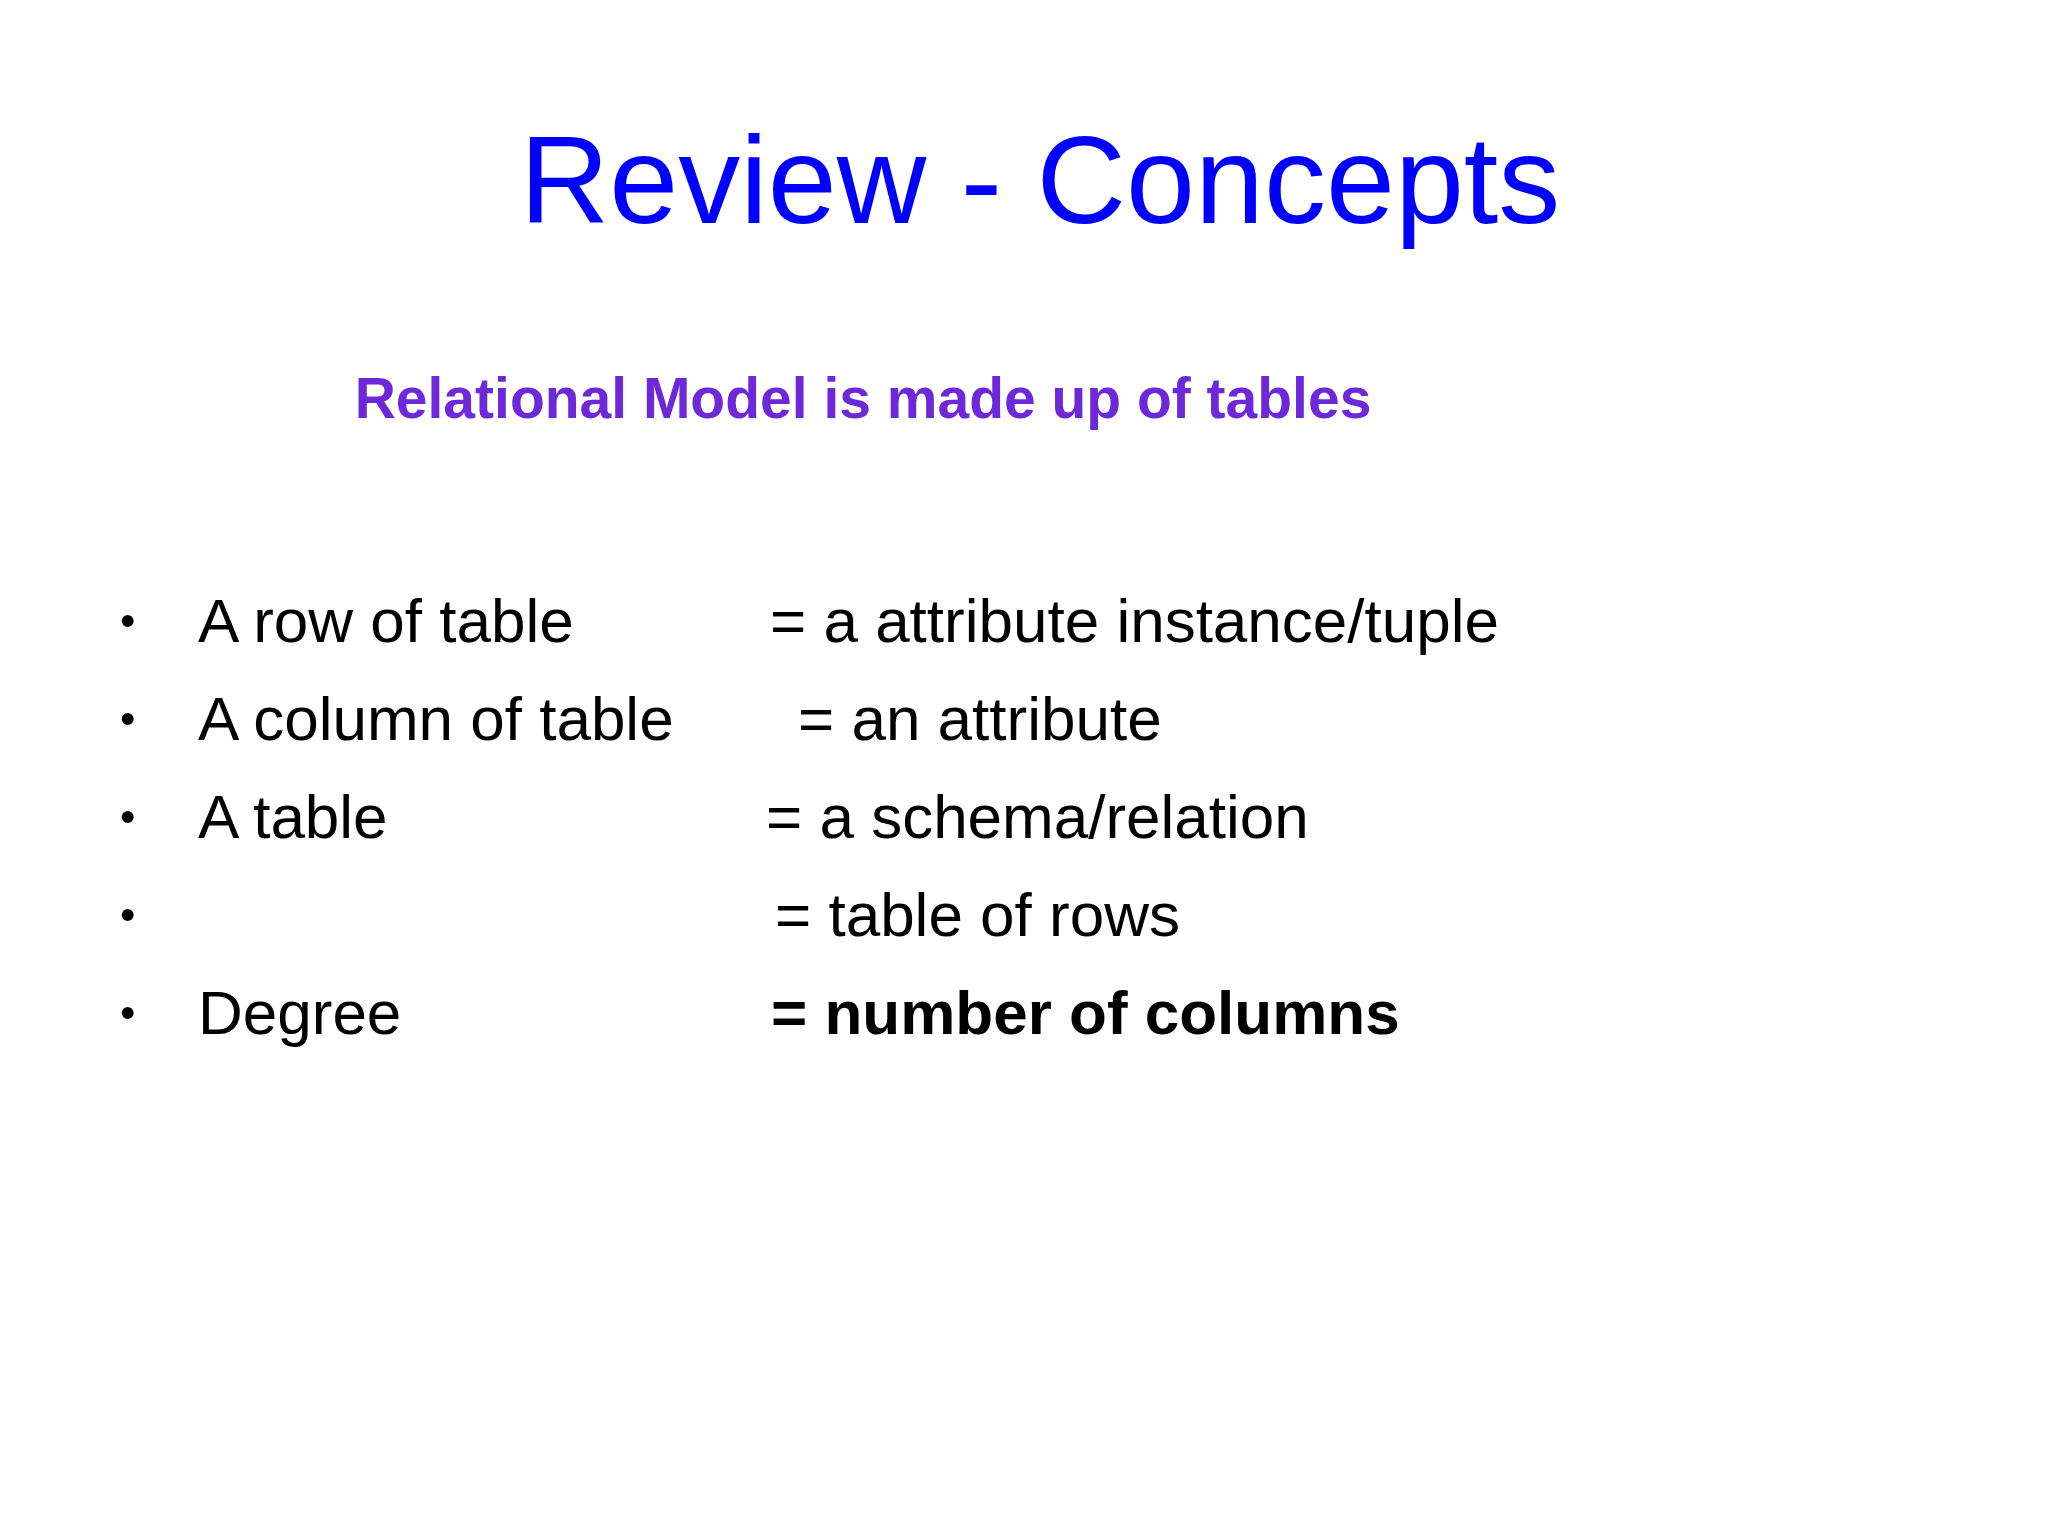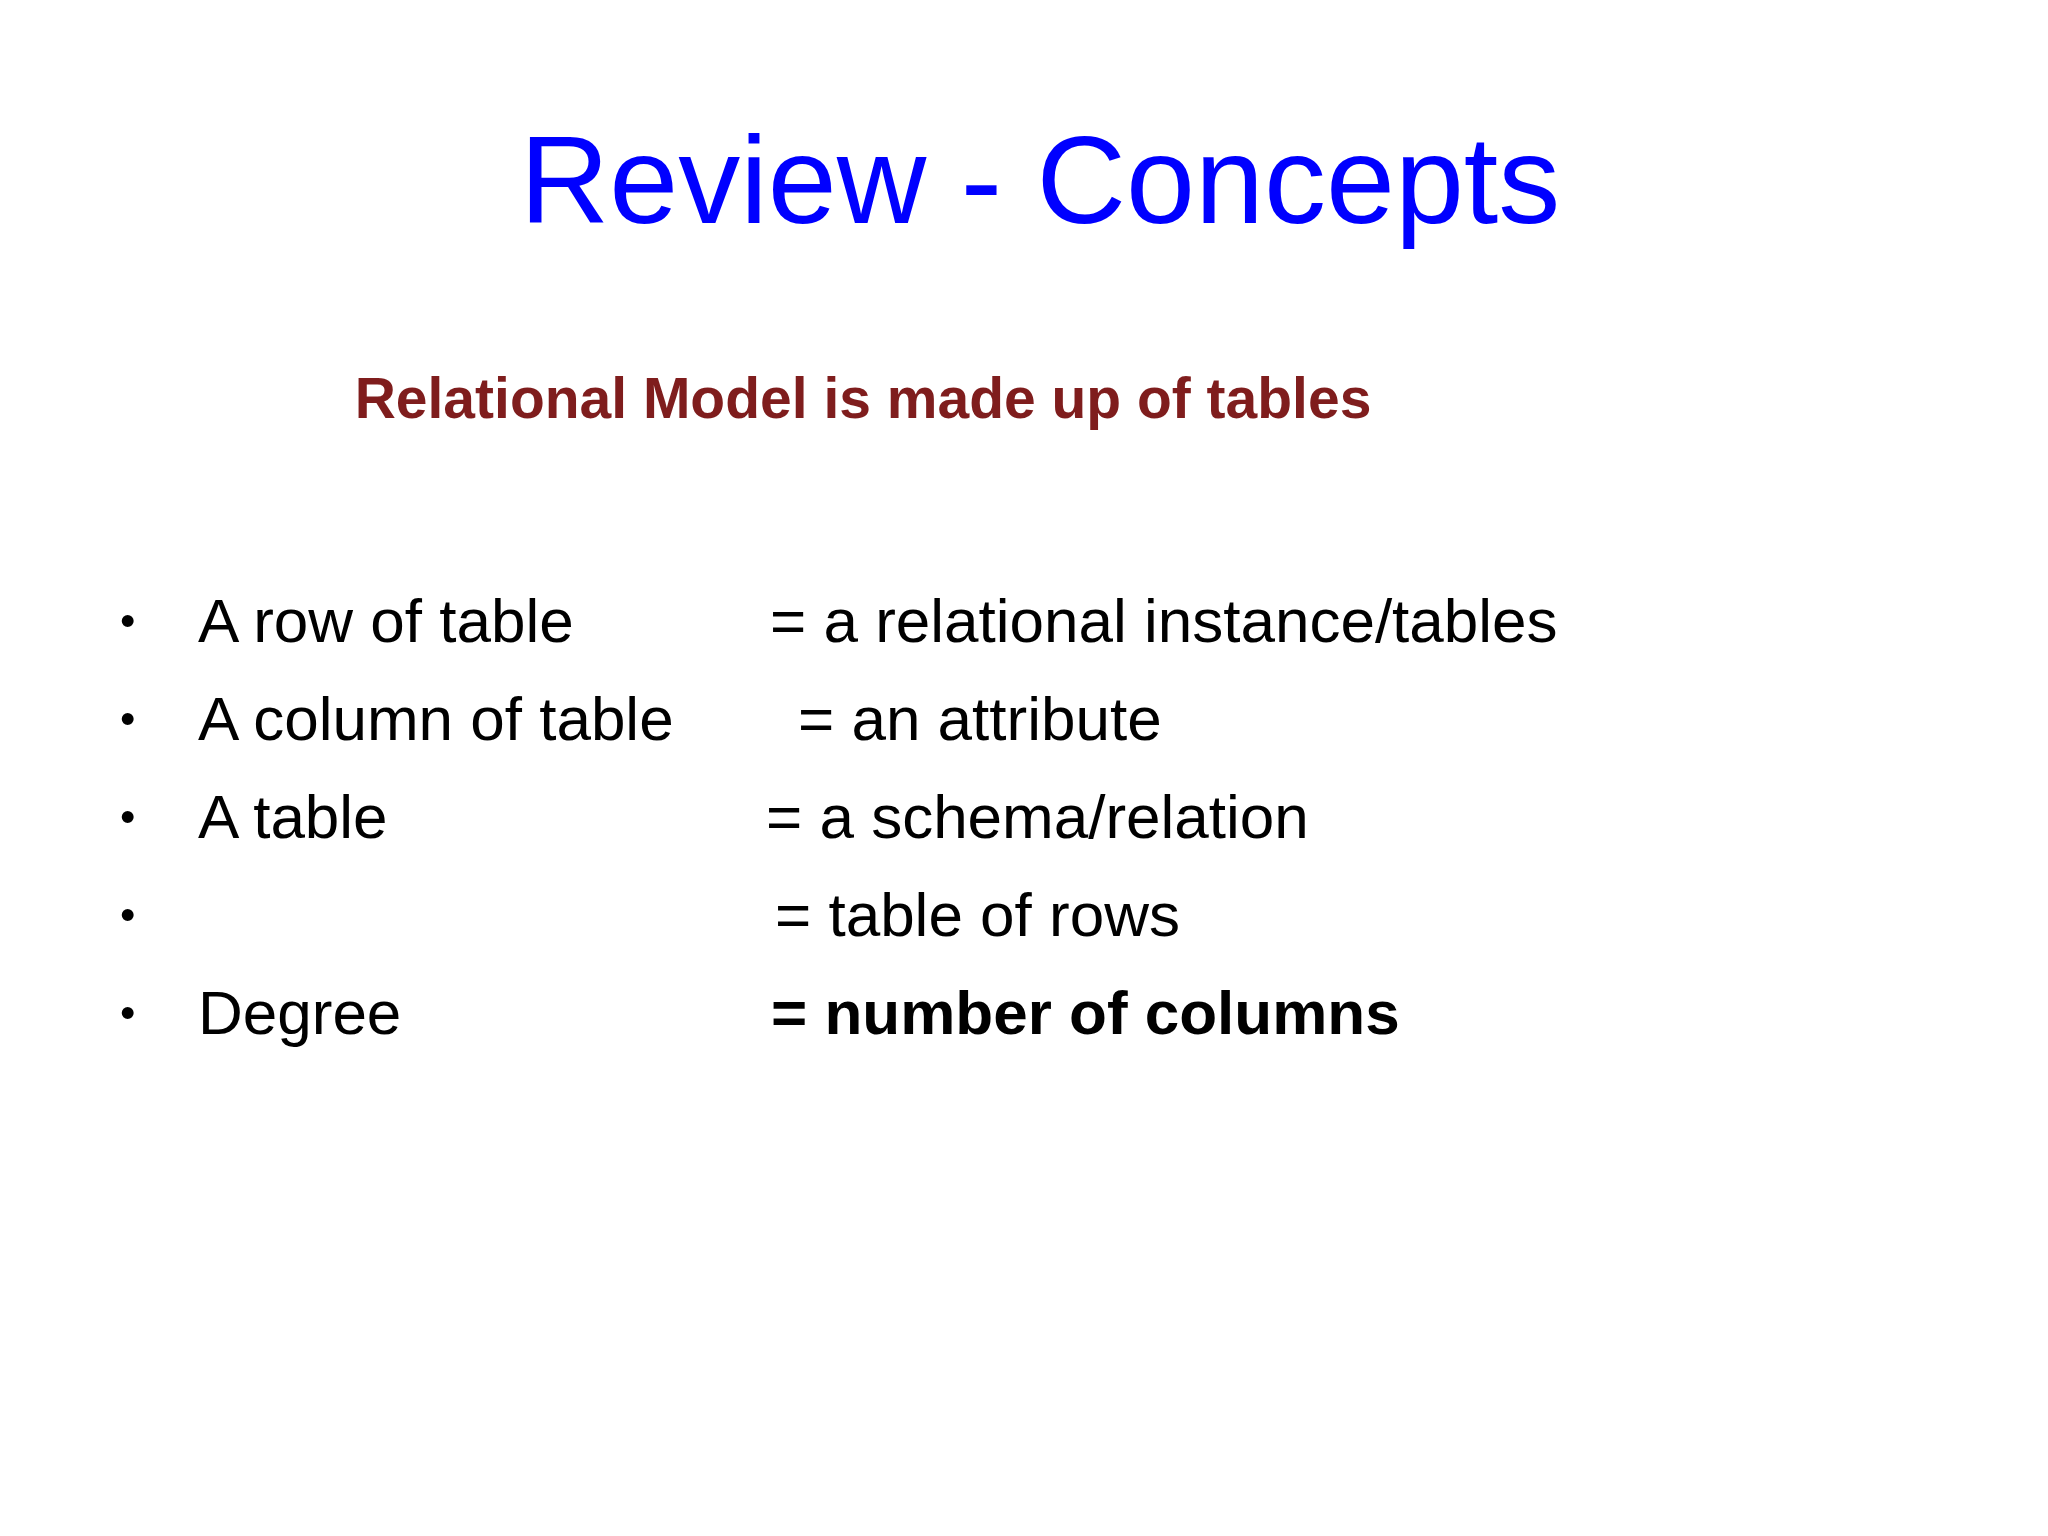--- a/index.html
+++ b/index.html
@@ -38,21 +38,21 @@
     padding-left: 16px;
   }
 
   
   #slide-subtitle {
     position: absolute;
     left: 0;
     top: 370px;
     width: 1726px;
     text-align: center;
-    color: #7f1d1d;
+    color: #6d28d9;
     font-family: "Liberation Sans", sans-serif;
     font-weight: 700;
     font-size: 57px;
     line-height: 1.0;
     white-space: pre;
   }
 
   
   #bullet-list {
     position: absolute;
@@ -110,21 +110,21 @@
 
   <div id="slide-title">Review - Concepts</div>
 
   <div id="slide-subtitle">Relational Model is made up of tables</div>
 
   <div id="bullet-list">
 
     <div class="bullet-row" data-col="a">
       <span class="bullet-marker">•</span>
       <span class="bullet-term">A row of table</span>
-      <span class="bullet-def">= a relational instance/tables</span>
+      <span class="bullet-def">= a attribute instance/tuple</span>
     </div>
 
     <div class="bullet-row" data-col="b">
       <span class="bullet-marker">•</span>
       <span class="bullet-term">A column of table</span>
       <span class="bullet-def">= an attribute</span>
     </div>
 
     <div class="bullet-row" data-col="c">
       <span class="bullet-marker">•</span>

